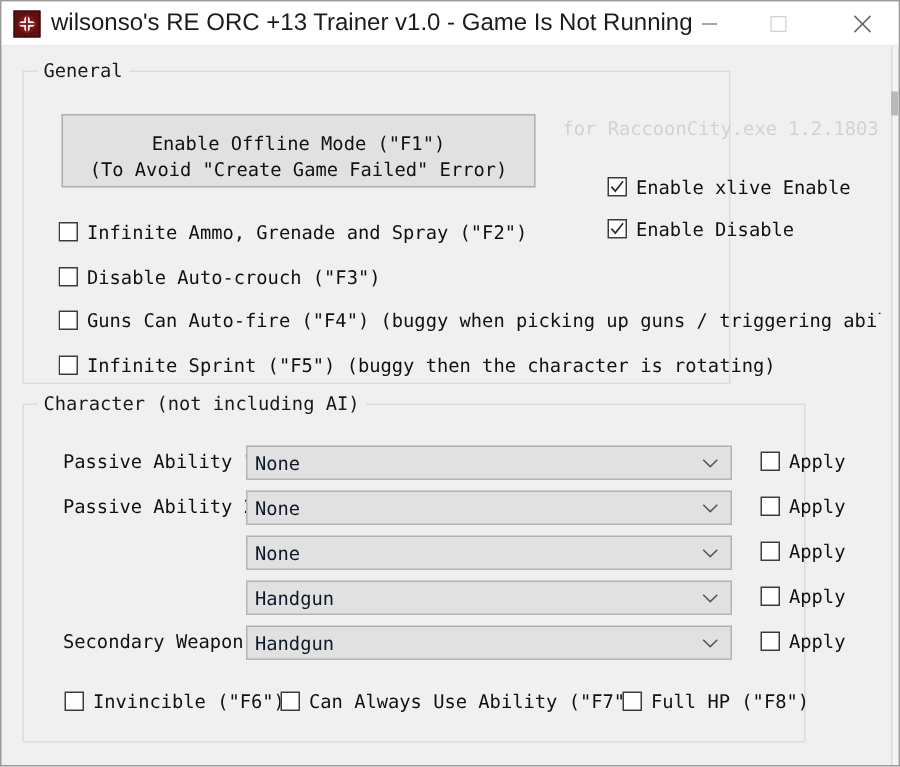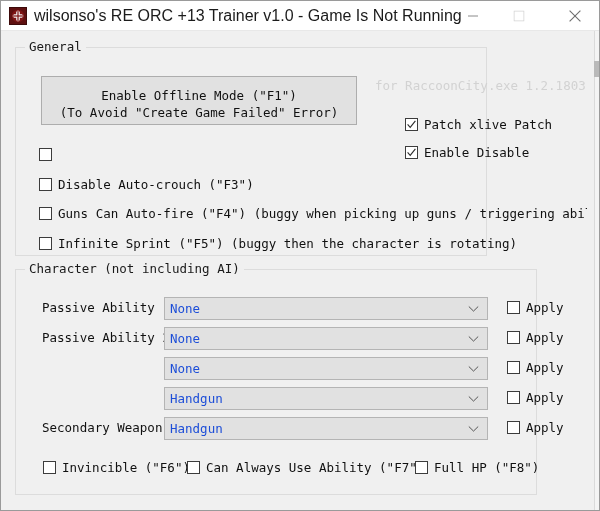--- a/index.html
+++ b/index.html
@@ -172,21 +172,21 @@
     box-sizing: border-box;
     cursor: pointer;
   }
   .combo .val {
     position: absolute;
     left: 5px; top: 0;
     height: 21px;
     line-height: 21px;
     font-family: "DejaVu Sans Mono", monospace;
     font-size: 12.5px;
-    color: #1d4ed8;
+    color: #0f172a;
     white-space: nowrap;
   }
   .combo .chev {
     position: absolute;
     right: 8px; top: 50%;
     transform: translateY(-50%);
   }
 
   
   .edge-strip {
@@ -247,33 +247,34 @@
 (To Avoid "Create Game Failed" Error)</button>
 
   <div class="version-label">for RaccoonCity.exe 1.2.1803.1</div>
 
   <div class="cb" style="left:404px; top:115px;">
     <span class="box">
       <svg width="11" height="11" viewBox="0 0 11 11">
         <polyline points="1.6,5.4 4.2,8.4 9.4,1.8" fill="none" stroke="#2b2b2b" stroke-width="1.1"></polyline>
       </svg>
     </span>
-    <span class="lbl">Patch xlive Patch</span>
+    <span class="lbl">Enable xlive Enable</span>
   </div>
   <div class="cb" style="left:404px; top:143px;">
     <span class="box">
       <svg width="11" height="11" viewBox="0 0 11 11">
         <polyline points="1.6,5.4 4.2,8.4 9.4,1.8" fill="none" stroke="#2b2b2b" stroke-width="1.1"></polyline>
       </svg>
     </span>
     <span class="lbl">Enable Disable</span>
   </div>
 
   <div class="cb cb-clip" style="left:38px; top:145px; width:360px;">
     <span class="box"></span>
+    <span class="lbl">Infinite Ammo, Grenade and Spray ("F2")</span>
   </div>
   <div class="cb cb-clip" style="left:38px; top:175px; width:360px;">
     <span class="box"></span>
     <span class="lbl">Disable Auto-crouch ("F3")</span>
   </div>
   <div class="cb cb-clip" style="left:38px; top:204px; width:548px;">
     <span class="box"></span>
     <span class="lbl">Guns Can Auto-fire ("F4") (buggy when picking up guns / triggering abilities)</span>
   </div>
   <div class="cb cb-clip" style="left:38px; top:234px; width:548px;">

